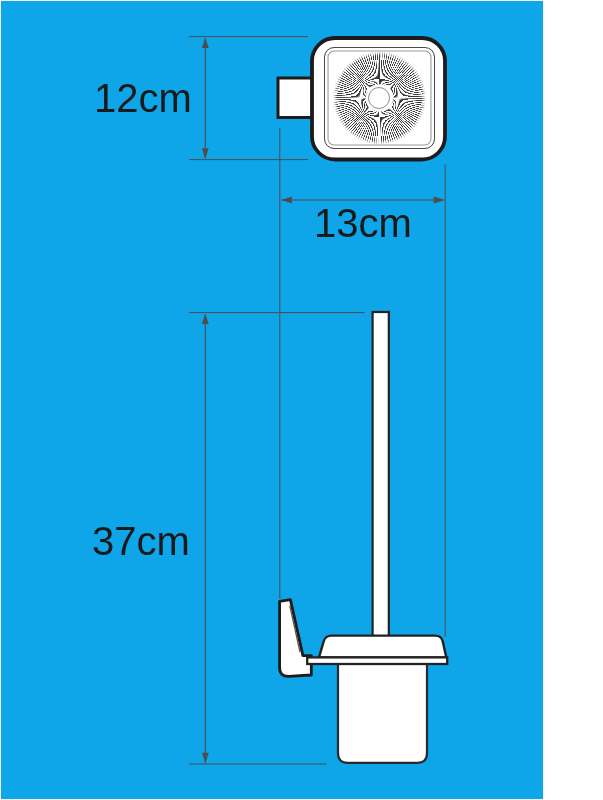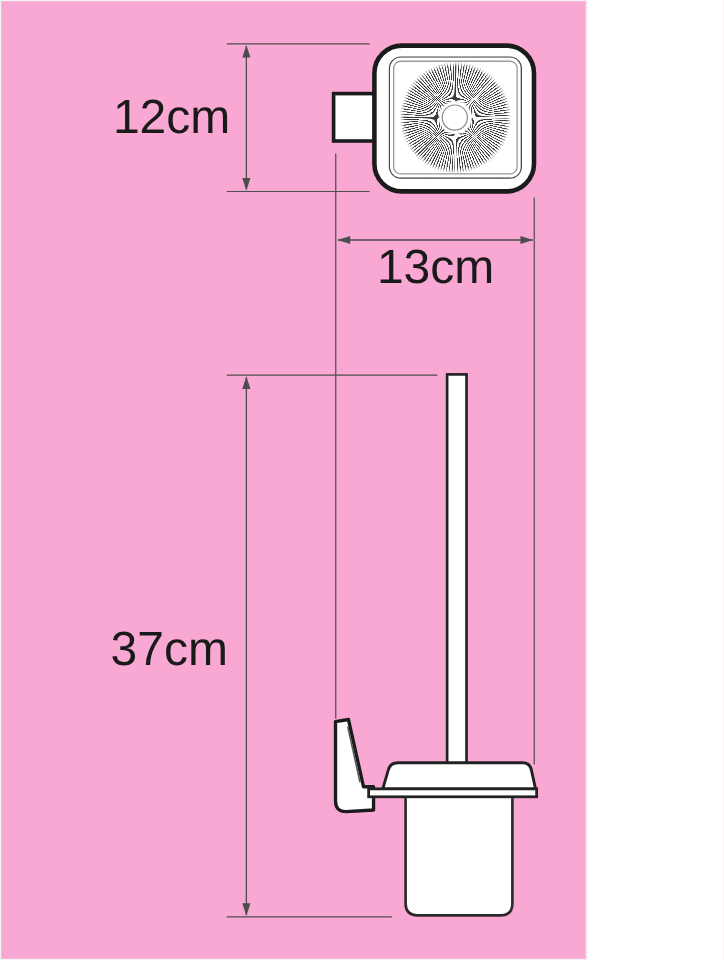--- a/index.html
+++ b/index.html
@@ -3,23 +3,23 @@
 <meta charset="utf-8">
 <style>
   html, body {
     margin: 0;
     padding: 0;
     background: #ffffff;
     font-family: "Liberation Sans", sans-serif;
   }
   .canvas {
     position: relative;
-    width: 489px;
+    width: 544px;
     height: 800px;
-    background: #f9a8d4;
+    background: #0ea5e9;
     border: 1px solid #f2f2f2;
     box-sizing: border-box;
     overflow: hidden;
   }
   .drawing-svg {
     position: absolute;
     left: 0;
     top: 0;
     width: 603px;
     height: 800px;

